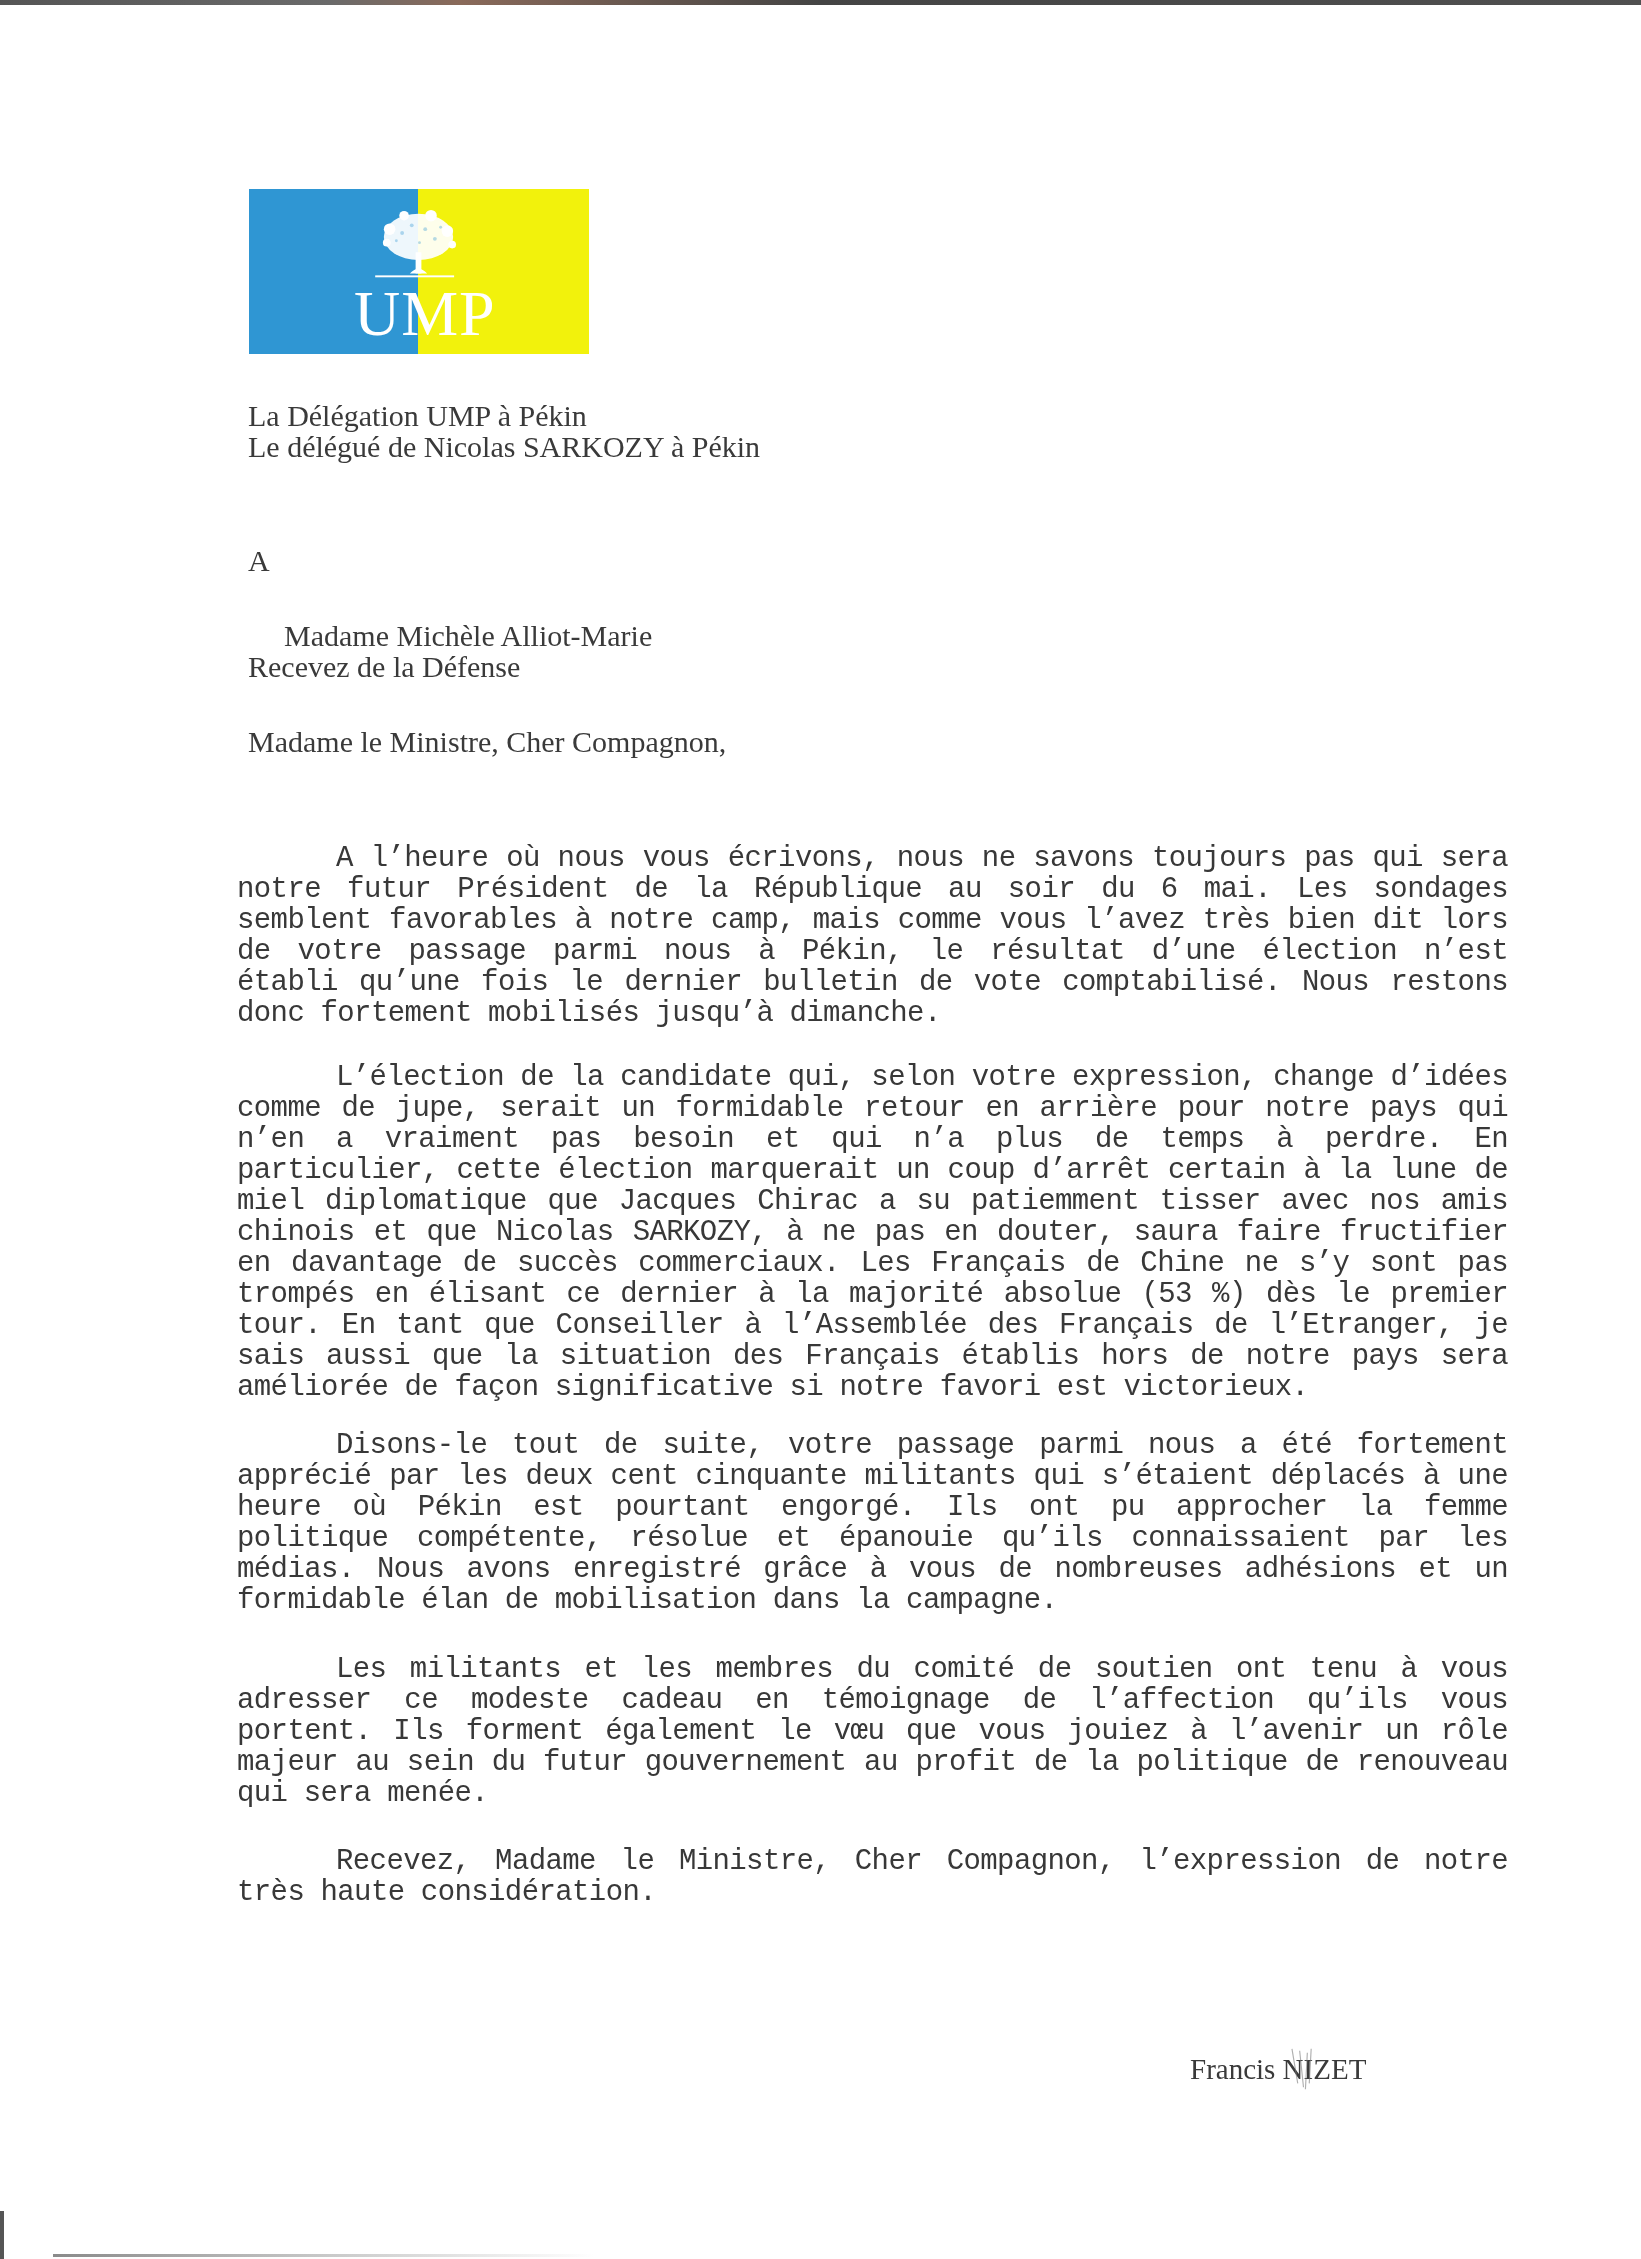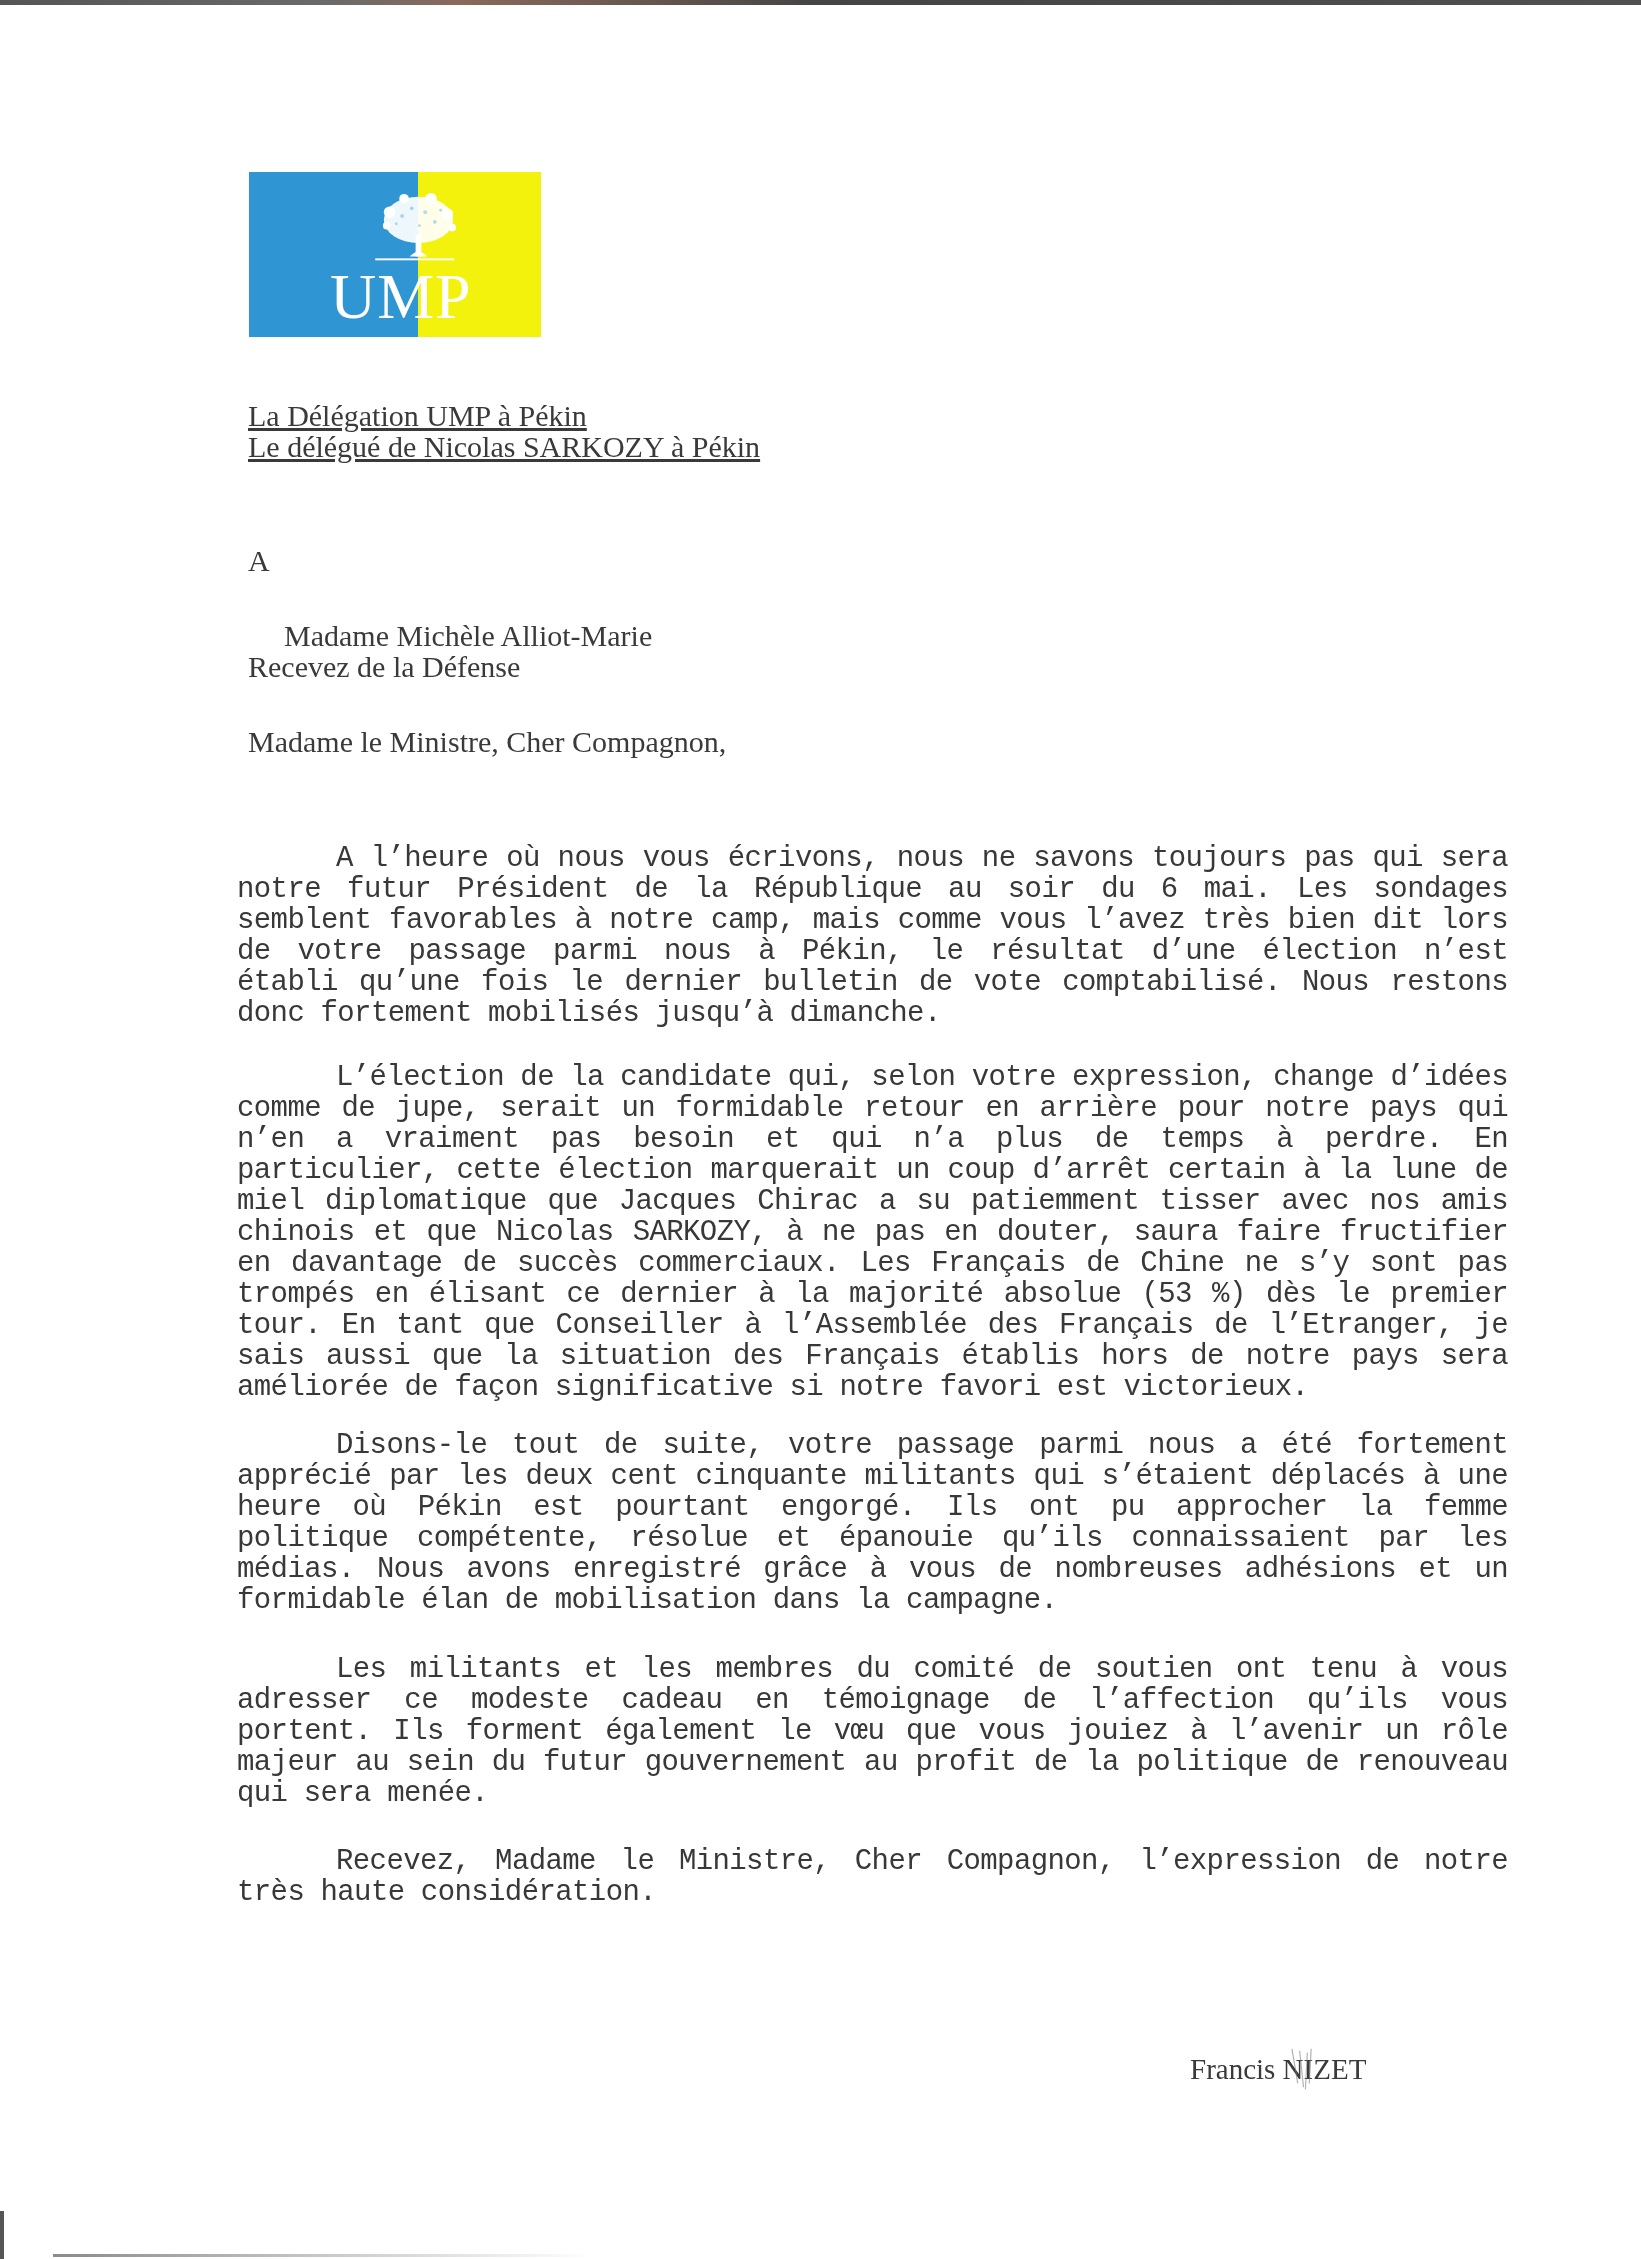--- a/index.html
+++ b/index.html
@@ -30,22 +30,22 @@
     .scan-bottom-line {
       position: absolute;
       left: 53px; top: 2254px;
       width: 541px; height: 2.9px;
       background: linear-gradient(to right, #8a8a8a, #c8c8c8, rgba(255,255,255,0));
     }
     
     .logo {
       position: absolute;
       left: 249px;
-      top: 172px;
-      width: 292px;
+      top: 189px;
+      width: 340px;
       height: 165px;
       display: flex;
       overflow: hidden;
       align-items: center;
     }
     .logo-left {
       width: 169px;
       height: 100%;
     }
     .logo-right {
@@ -77,21 +77,20 @@
     .block {
       position: absolute;
       left: 248px;
       font-size: 30px;
       line-height: 31px;
       white-space: nowrap;
     }
     .sender-line {
       display: block;
       height: 31px;
-      text-decoration: underline;
     }
     .body-text {
       position: absolute;
       left: 237px;
       width: 1271px;
       font-family: Liberation Mono, monospace;
       font-size: 29px;
       line-height: 31px;
       text-align: justify;
       text-indent: 99px;

